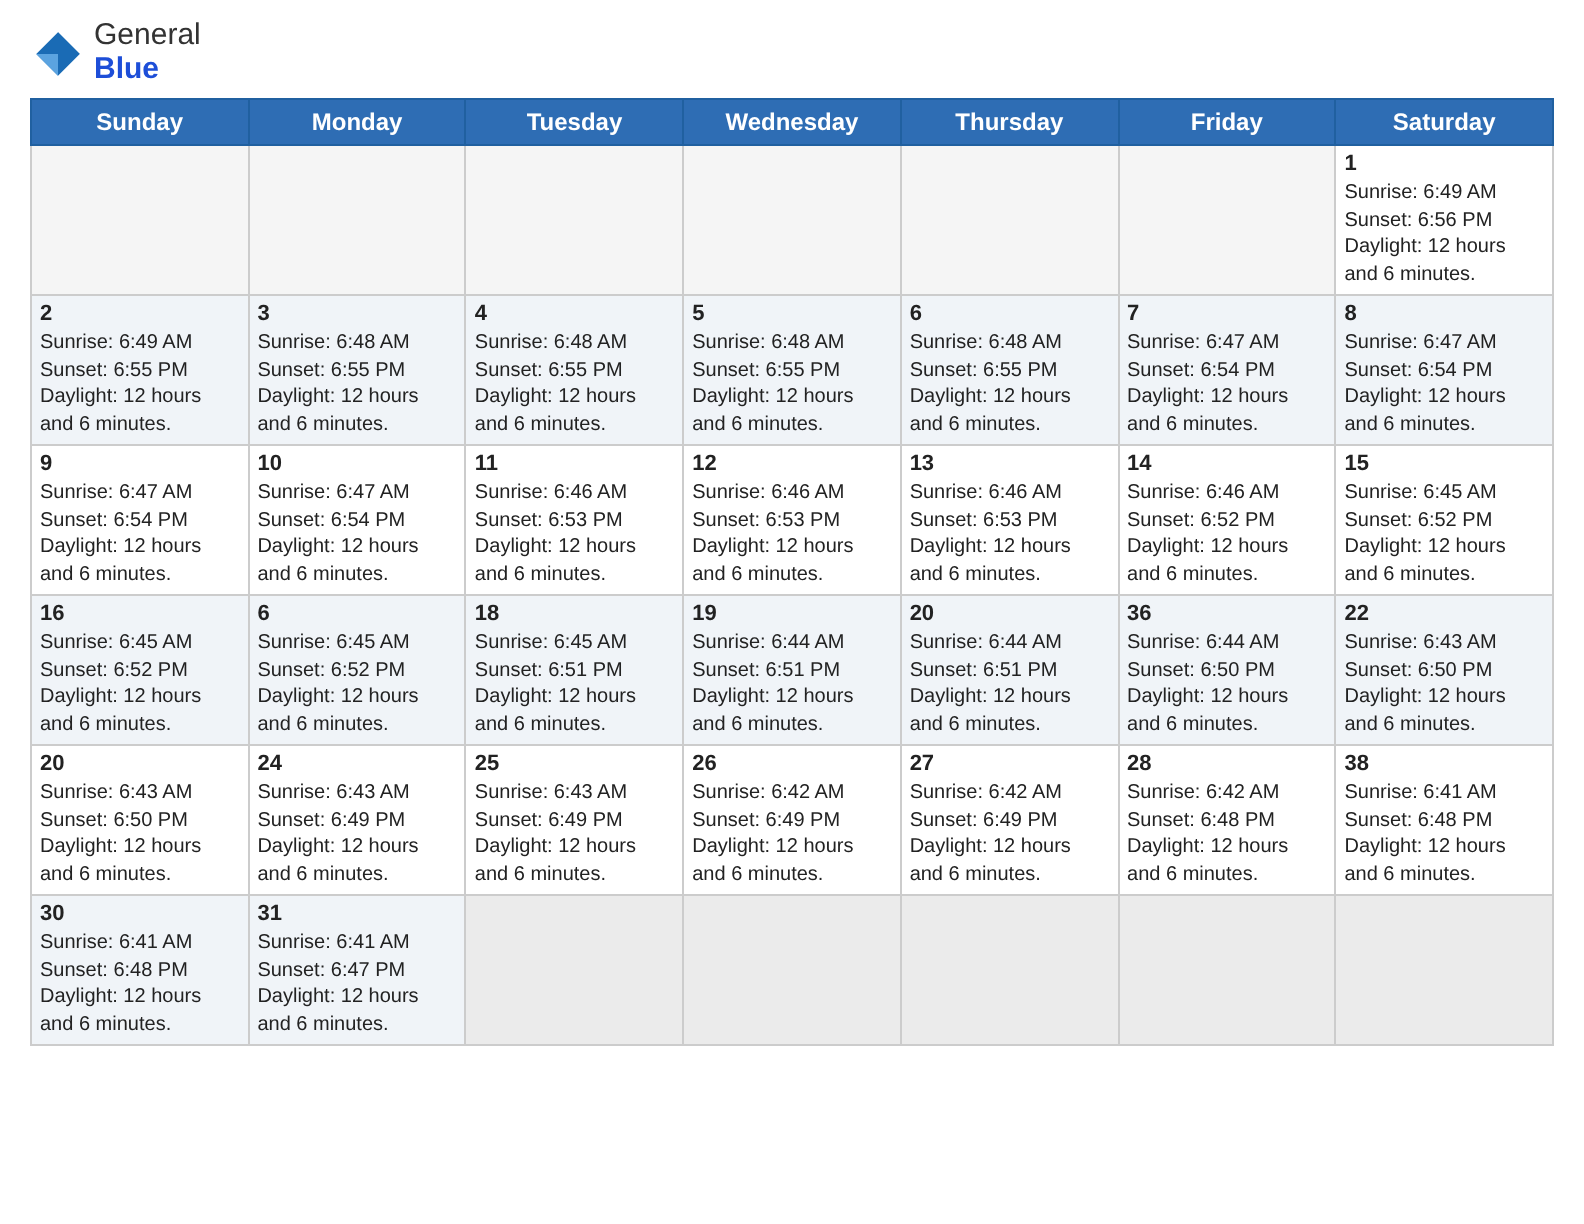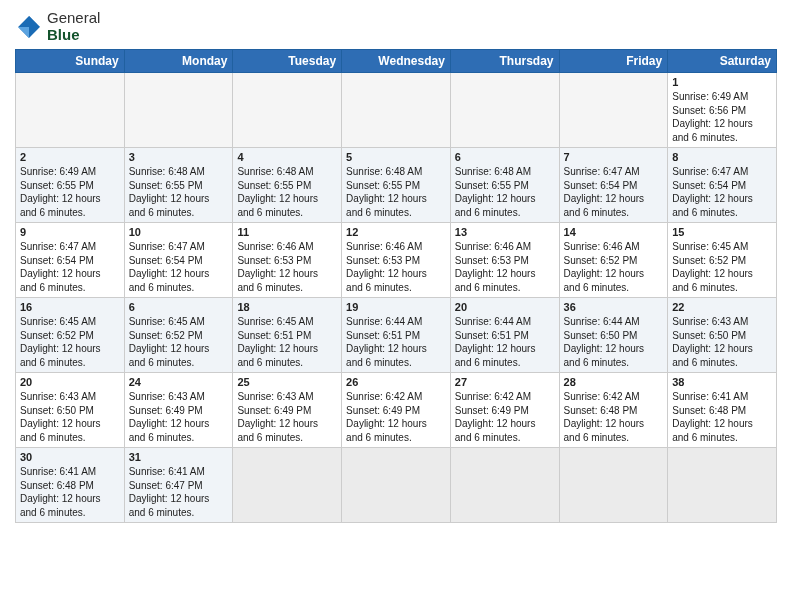--- a/index.html
+++ b/index.html
@@ -48,21 +48,21 @@
     .calendar {
       flex: 1;
       border: 1px solid #ccc;
       border-collapse: collapse;
       width: 100%;
       table-layout: fixed;
     }
     .calendar th {
       background-color: #2e6db4;
       color: white;
-      text-align: right;
+      text-align: center;
       padding: 4px 5px;
       font-size: 12px;
       font-weight: bold;
       border: 1px solid #2060a0;
     }
     .calendar td {
       border: 1px solid #ccc;
       vertical-align: top;
       padding: 3px 4px;
       font-size: 9.5px;
@@ -97,21 +97,21 @@
 <div class="page">
   <div class="header">
     <div class="logo">
       <svg class="logo-icon" viewBox="0 0 36 36">
         <polygon points="18,4 32,18 18,32 4,18" fill="#1a6bb5"></polygon>
         <polygon points="18,4 32,18 18,18" fill="#1a6bb5"></polygon>
         <polygon points="4,18 18,18 18,32" fill="#5ba3e0"></polygon>
       </svg>
       <div>
         <div style="font-size:15px; color:#333; line-height:1.1;">General</div>
-        <div style="font-size:15px; color:#14532d; font-weight:bold; line-height:1.1;">Blue</div>
+        <div style="font-size:15px; color:#1d4ed8; font-weight:bold; line-height:1.1;">Blue</div>
       </div>
     </div>
     <div class="title-block">
       <div class="main-title"></div>
       <div class="subtitle"></div>
     </div>
   </div>
 
   <table class="calendar">
     <thead>

